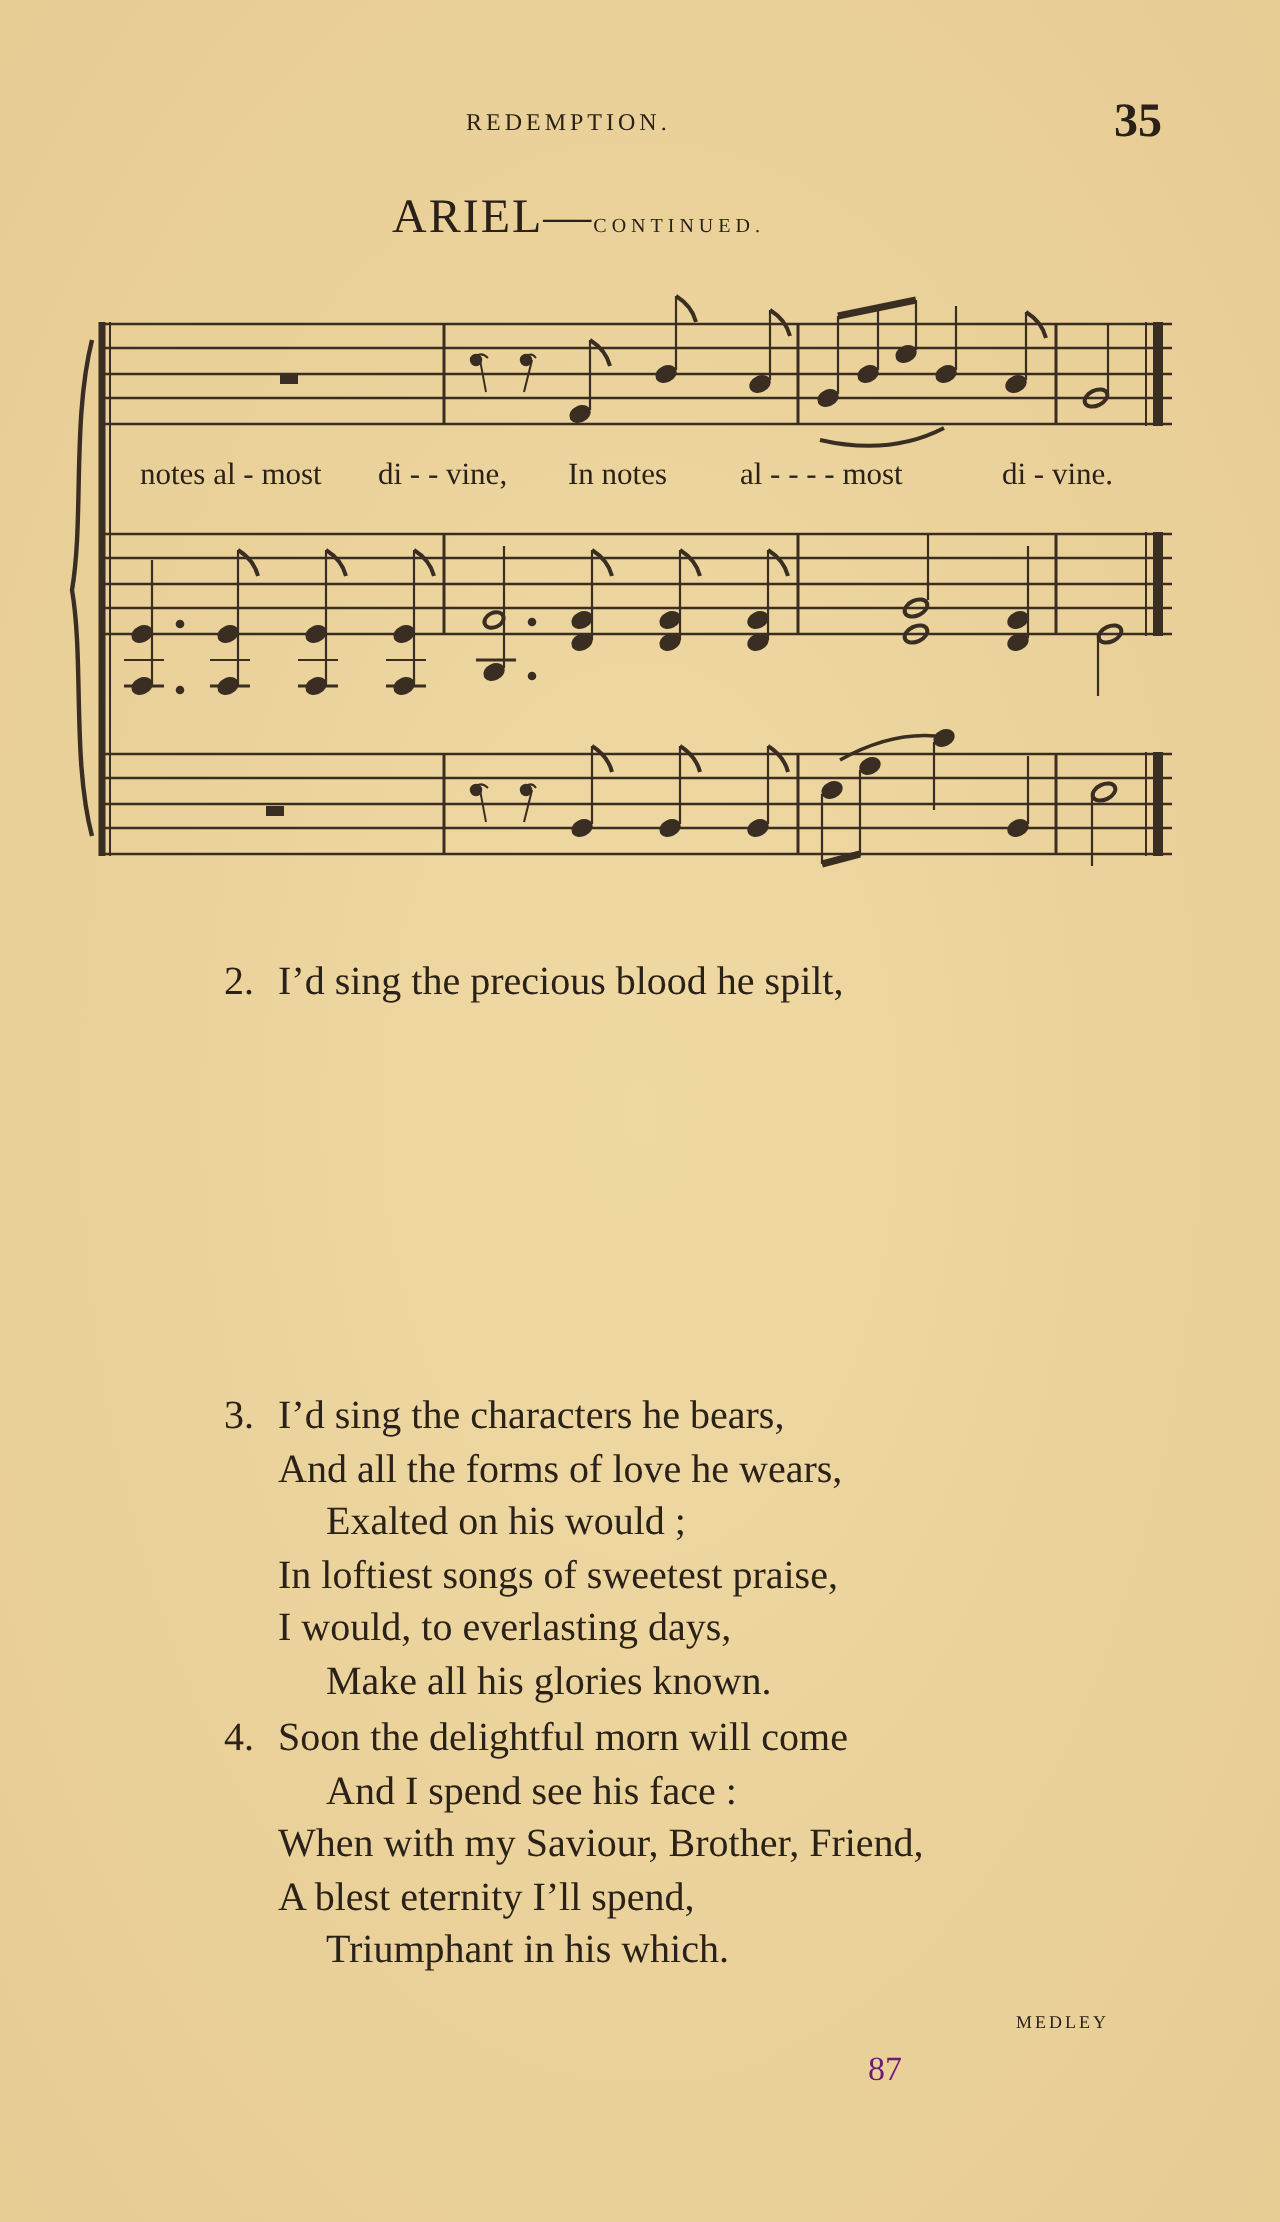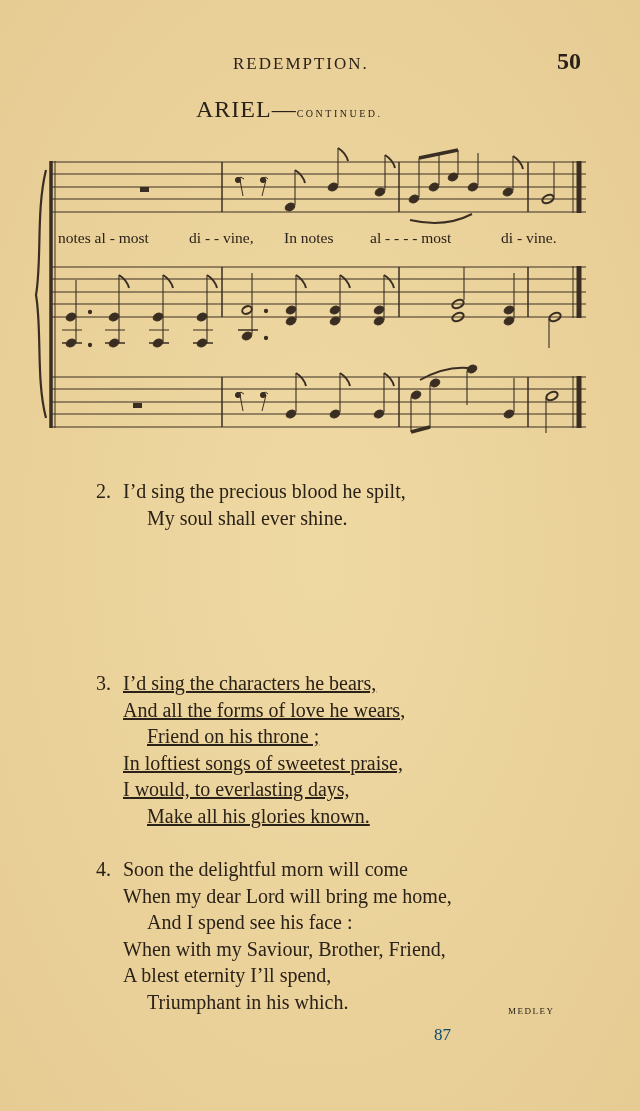--- a/index.html
+++ b/index.html
@@ -4,40 +4,40 @@
 <style>
   html, body { margin:0; padding:0; }
   body {
     width:640px; height:1111px; position:relative; overflow:hidden;
     background:#ecd49c;
     background-image: radial-gradient(ellipse at 50% 50%, #efd9a3 0%, #ead19a 60%, #e6cc93 100%);
     font-family:"Liberation Serif", "DejaVu Serif", serif;
     color:#2a2118;
   }
   .abs { position:absolute; }
-  .running-head { left:233px; top:54px; font-size:17px; letter-spacing:2px; }
+  .running-head { left:233px; top:54px; font-size:12px; letter-spacing:2px; }
   .page-num { left:557px; top:48px; font-size:24px; font-weight:bold; }
   .tune-title { left:196px; top:96px; font-size:24px; letter-spacing:1px; }
   .tune-title .cont { font-size:10px; letter-spacing:2.5px; }
   .music { left:0; top:0; width:640px; height:460px; }
   .lyric-line { left:58px; top:229px; width:530px; font-size:15.5px; white-space:nowrap; }
   .lyric-line span { position:absolute; top:0; }
   .verse { left:96px; font-size:20px; line-height:26.5px; }
-  .verse .line { white-space:nowrap; }
+  .verse .line { white-space:nowrap;margin-left:16px; }
   .verse .num { display:inline-block; width:27px; }
   .verse .ind1 { padding-left:27px; }
   .verse .ind2 { padding-left:51px; }
   .medley { left:508px; top:1006px; font-size:9px; letter-spacing:1.5px; }
-  .sig { left:434px; top:1025px; font-size:17px; color:#0c4a6e; }
+  .sig { left:434px; top:1025px; font-size:17px; color:#701a75; }
 </style>
 </head>
 <body>
 
 <div class="abs running-head">REDEMPTION.</div>
-<div class="abs page-num">50</div>
+<div class="abs page-num">35</div>
 <div class="abs tune-title"><span>ARIEL</span><span>—</span><span class="cont">CONTINUED.</span></div>
 
 <svg class="abs music" viewBox="0 0 640 460" width="640" height="460">
   <g stroke="#3a2e22" fill="none">
 
     <path d="M46 170 C36 210, 42 260, 36 295 C42 330, 36 380, 46 418" stroke-width="2.2"></path>
 
     <line x1="51" y1="161" x2="51" y2="428" stroke-width="3.5"></line>
     <line x1="55" y1="161" x2="55" y2="428" stroke-width="1"></line>
 
@@ -222,44 +222,42 @@
       <ellipse cx="509" cy="414" rx="5" ry="3.6" transform="rotate(-25 509 414)"></ellipse>
       <line x1="514" y1="412" x2="514" y2="378"></line>
 
       <ellipse cx="552" cy="396" rx="6" ry="3.8" transform="rotate(-25 552 396)" fill="none" stroke-width="2"></ellipse>
       <line x1="546" y1="398" x2="546" y2="433"></line>
     </g>
   </g>
 </svg>
 
 <div class="abs lyric-line">
-  <span style="left:0px">notes al - most</span>
+  <span style="left:12px">notes al - most</span>
   <span style="left:131px">di - - vine,</span>
   <span style="left:226px">In notes</span>
   <span style="left:312px">al - - - - most</span>
   <span style="left:443px">di - vine.</span>
 </div>
 
 <div class="abs verse" style="top:478px;">
   <div class="line"><span class="num">2.</span><span>I’d sing the precious blood he spilt,</span></div>
-  <div class="line ind2">My soul shall ever shine.</div>
-</div>
-
-<div class="abs verse" style="top:670px;text-decoration:underline;">
+</div>
+
+<div class="abs verse" style="top:695px;">
   <div class="line"><span class="num">3.</span><span>I’d sing the characters he bears,</span></div>
   <div class="line ind1">And all the forms of love he wears,</div>
-  <div class="line ind2">Friend on his throne ;</div>
+  <div class="line ind2">Exalted on his would ;</div>
   <div class="line ind1">In loftiest songs of sweetest praise,</div>
   <div class="line ind1">I would, to everlasting days,</div>
   <div class="line ind2">Make all his glories known.</div>
 </div>
 
 <div class="abs verse" style="top:856px;">
   <div class="line"><span class="num">4.</span><span>Soon the delightful morn will come</span></div>
-  <div class="line ind1">When my dear Lord will bring me home,</div>
   <div class="line ind2">And I spend see his face :</div>
   <div class="line ind1">When with my Saviour, Brother, Friend,</div>
   <div class="line ind1">A blest eternity I’ll spend,</div>
   <div class="line ind2">Triumphant in his which.</div>
 </div>
 
 <div class="abs medley">MEDLEY</div>
 <div class="abs sig">87</div>
 
 </body></html>

